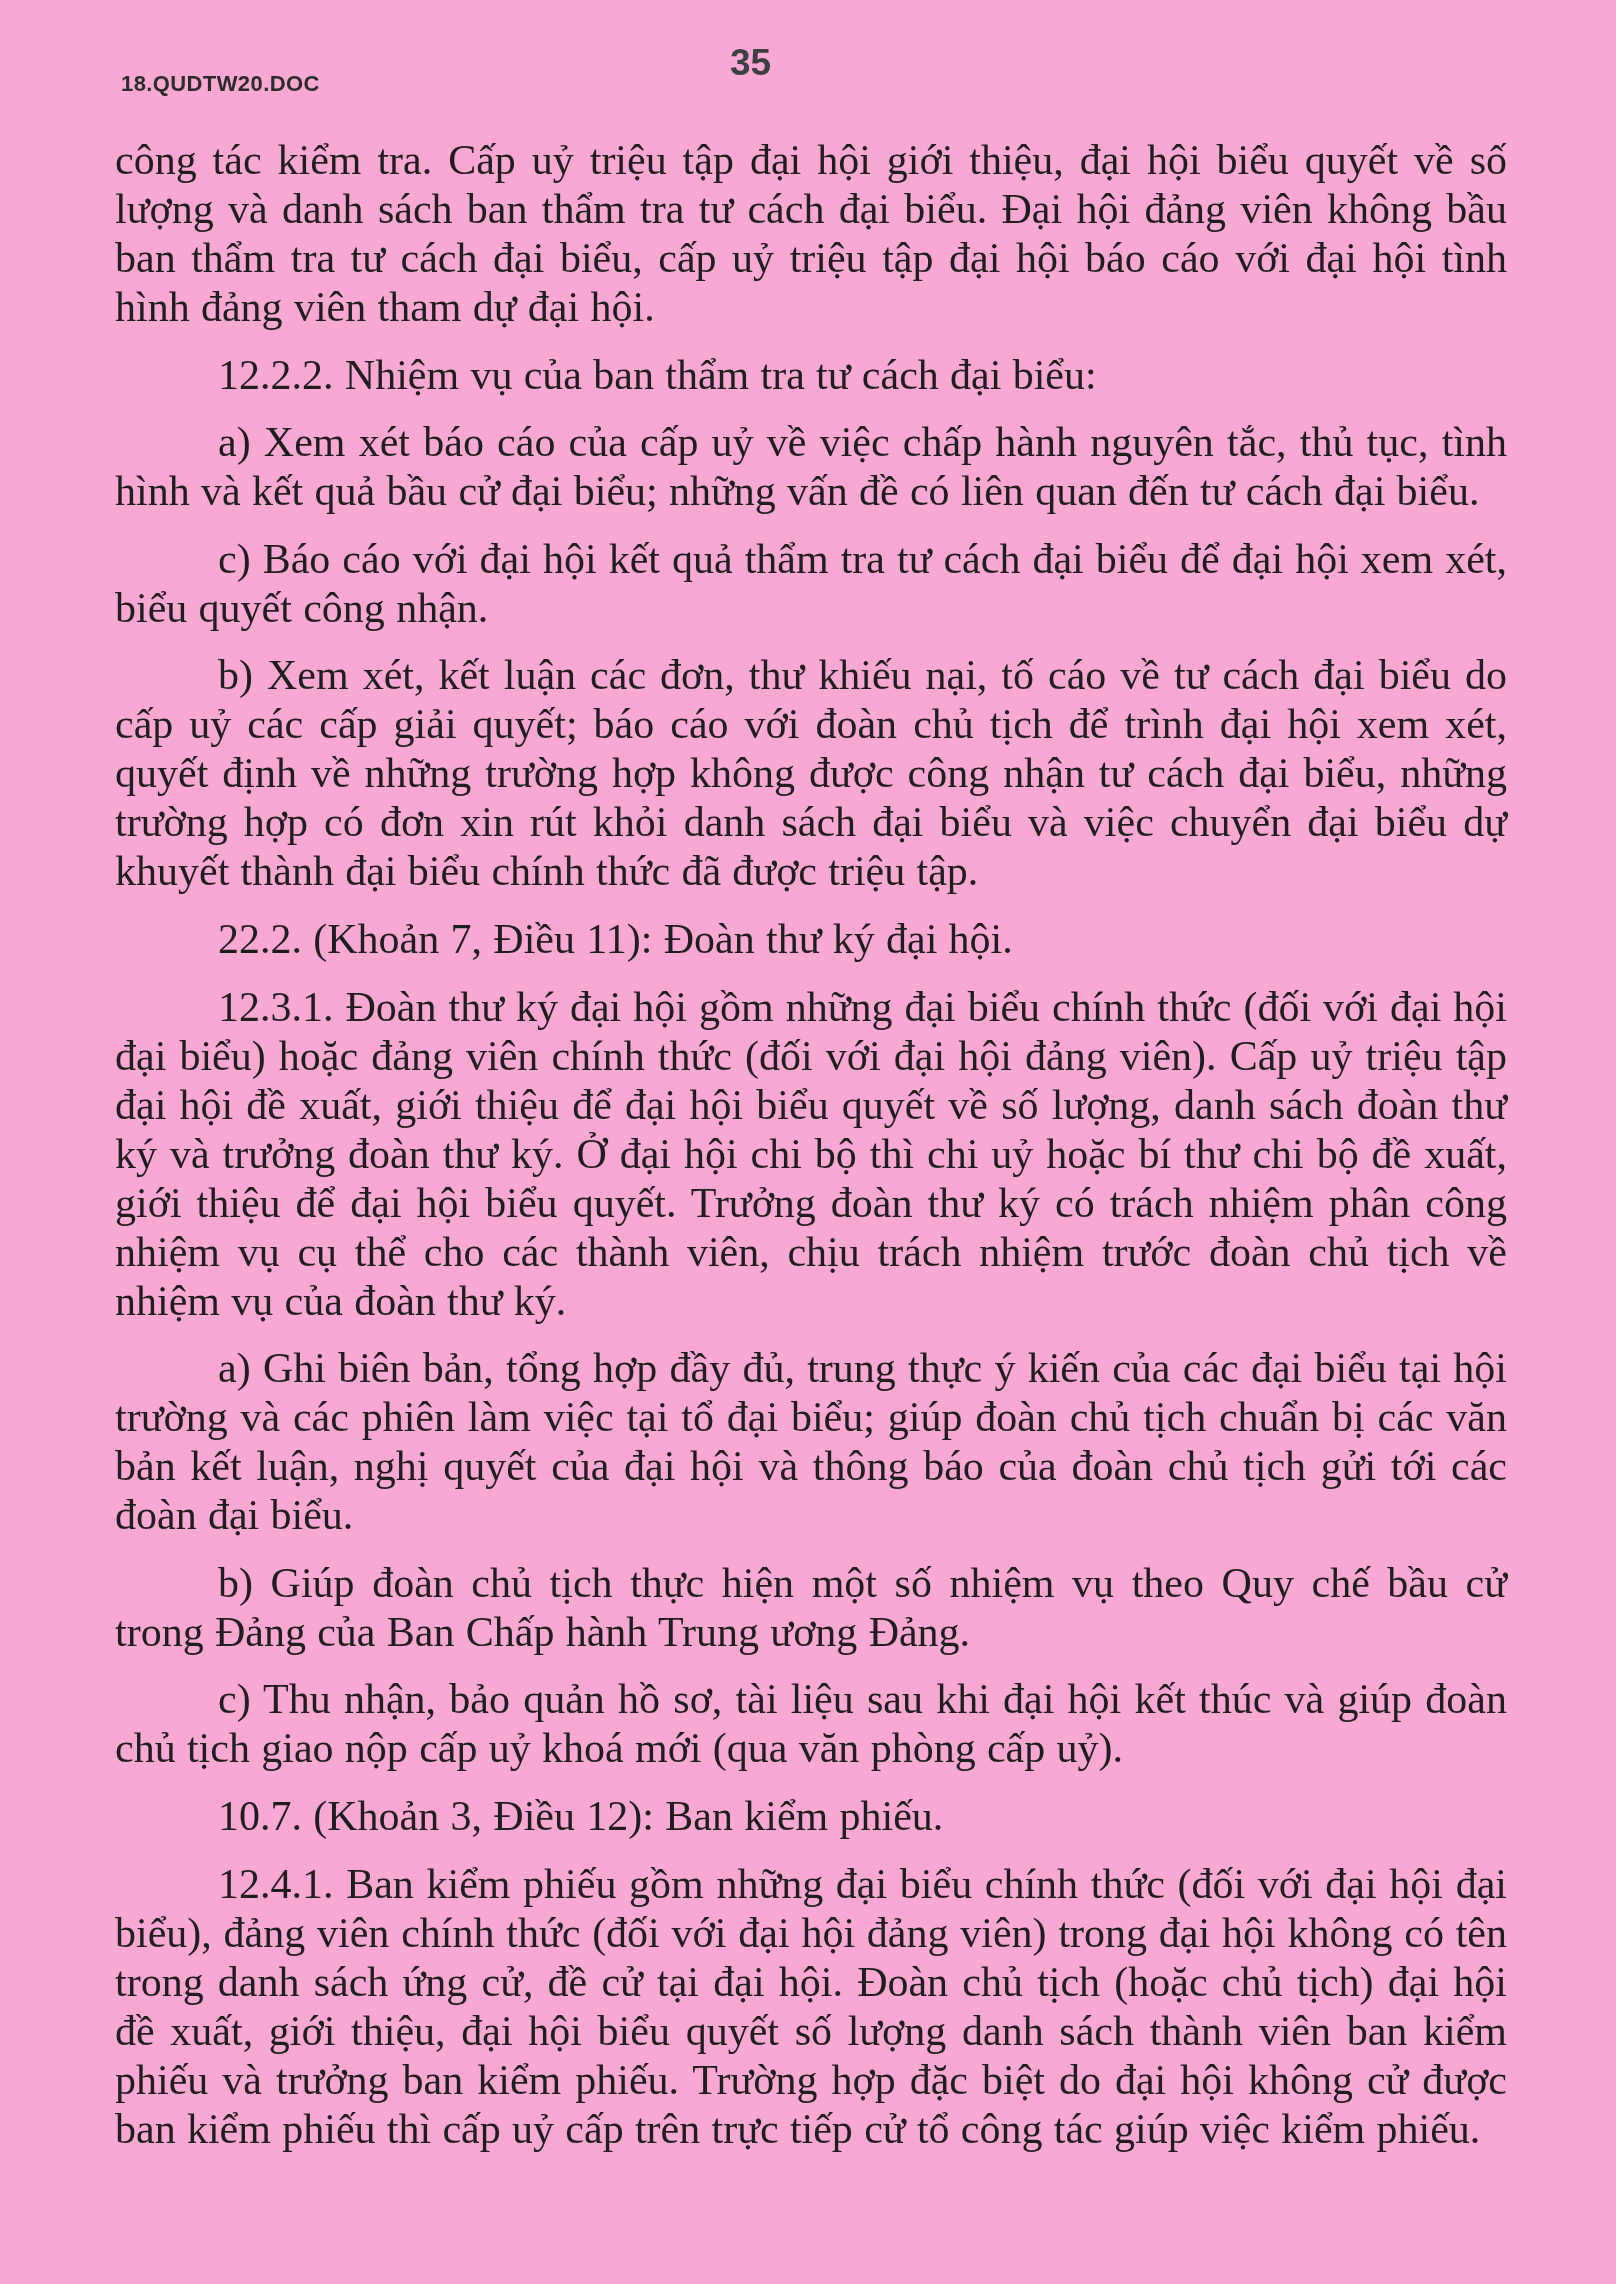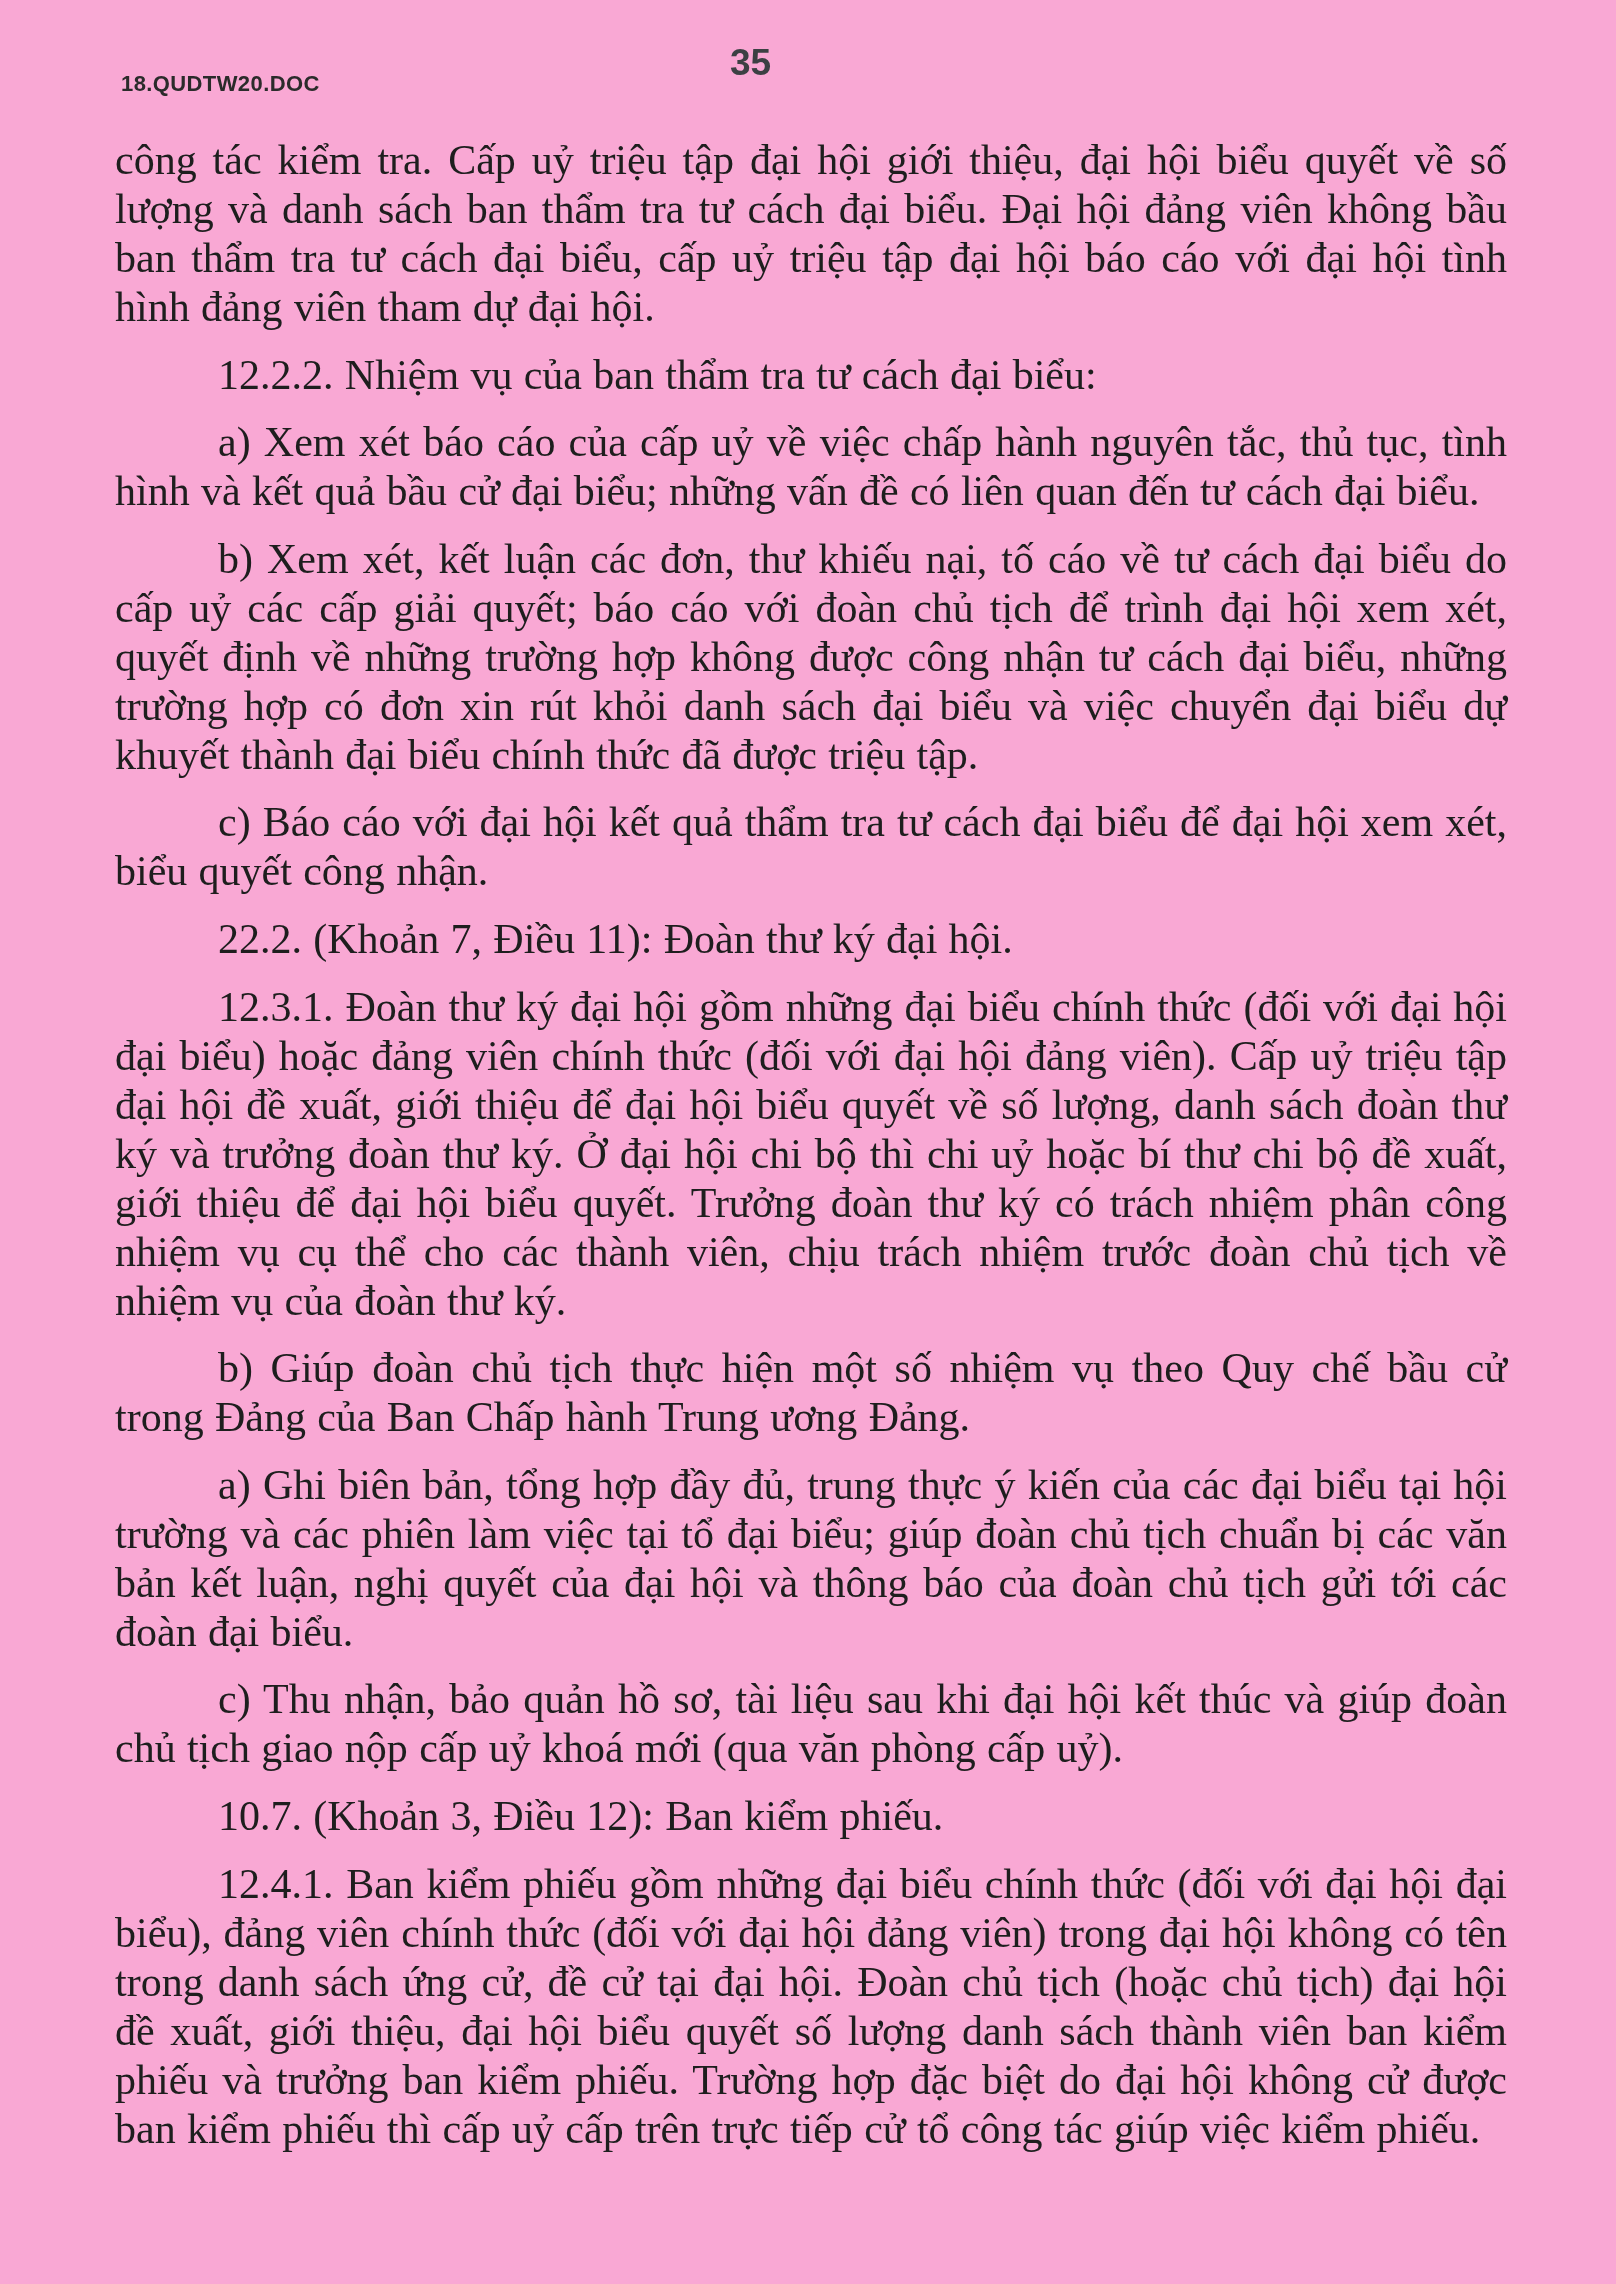--- a/index.html
+++ b/index.html
@@ -58,24 +58,24 @@
 </head>
 <body>
 
 <div class="page">
   <div class="doc-id">18.QUDTW20.DOC</div>
   <div class="page-number">35</div>
   <div class="body-text">
       <p class="para">công tác kiểm tra. Cấp uỷ triệu tập đại hội giới thiệu, đại hội biểu quyết về số lượng và danh sách ban thẩm tra tư cách đại biểu. Đại hội đảng viên không bầu ban thẩm tra tư cách đại biểu, cấp uỷ triệu tập đại hội báo cáo với đại hội tình hình đảng viên tham dự đại hội.</p>
       <p class="para indent">12.2.2. Nhiệm vụ của ban thẩm tra tư cách đại biểu:</p>
       <p class="para indent">a) Xem xét báo cáo của cấp uỷ về việc chấp hành nguyên tắc, thủ tục, tình hình và kết quả bầu cử đại biểu; những vấn đề có liên quan đến tư cách đại biểu.</p>
+      <p class="para indent">c) Báo cáo với đại hội kết quả thẩm tra tư cách đại biểu để đại hội xem xét, biểu quyết công nhận.</p>
       <p class="para indent">b) Xem xét, kết luận các đơn, thư khiếu nại, tố cáo về tư cách đại biểu do cấp uỷ các cấp giải quyết; báo cáo với đoàn chủ tịch để trình đại hội xem xét, quyết định về những trường hợp không được công nhận tư cách đại biểu, những trường hợp có đơn xin rút khỏi danh sách đại biểu và việc chuyển đại biểu dự khuyết thành đại biểu chính thức đã được triệu tập.</p>
-      <p class="para indent">c) Báo cáo với đại hội kết quả thẩm tra tư cách đại biểu để đại hội xem xét, biểu quyết công nhận.</p>
       <p class="para indent">22.2. (Khoản 7, Điều 11): Đoàn thư ký đại hội.</p>
       <p class="para indent">12.3.1. Đoàn thư ký đại hội gồm những đại biểu chính thức (đối với đại hội đại biểu) hoặc đảng viên chính thức (đối với đại hội đảng viên). Cấp uỷ triệu tập đại hội đề xuất, giới thiệu để đại hội biểu quyết về số lượng, danh sách đoàn thư ký và trưởng đoàn thư ký. Ở đại hội chi bộ thì chi uỷ hoặc bí thư chi bộ đề xuất, giới thiệu để đại hội biểu quyết. Trưởng đoàn thư ký có trách nhiệm phân công nhiệm vụ cụ thể cho các thành viên, chịu trách nhiệm trước đoàn chủ tịch về nhiệm vụ của đoàn thư ký.</p>
+      <p class="para indent">a) Ghi biên bản, tổng hợp đầy đủ, trung thực ý kiến của các đại biểu tại hội trường và các phiên làm việc tại tổ đại biểu; giúp đoàn chủ tịch chuẩn bị các văn bản kết luận, nghị quyết của đại hội và thông báo của đoàn chủ tịch gửi tới các đoàn đại biểu.</p>
       <p class="para indent">b) Giúp đoàn chủ tịch thực hiện một số nhiệm vụ theo Quy chế bầu cử trong Đảng của Ban Chấp hành Trung ương Đảng.</p>
-      <p class="para indent">a) Ghi biên bản, tổng hợp đầy đủ, trung thực ý kiến của các đại biểu tại hội trường và các phiên làm việc tại tổ đại biểu; giúp đoàn chủ tịch chuẩn bị các văn bản kết luận, nghị quyết của đại hội và thông báo của đoàn chủ tịch gửi tới các đoàn đại biểu.</p>
       <p class="para indent">c) Thu nhận, bảo quản hồ sơ, tài liệu sau khi đại hội kết thúc và giúp đoàn chủ tịch giao nộp cấp uỷ khoá mới (qua văn phòng cấp uỷ).</p>
       <p class="para indent">10.7. (Khoản 3, Điều 12): Ban kiểm phiếu.</p>
       <p class="para indent">12.4.1. Ban kiểm phiếu gồm những đại biểu chính thức (đối với đại hội đại biểu), đảng viên chính thức (đối với đại hội đảng viên) trong đại hội không có tên trong danh sách ứng cử, đề cử tại đại hội. Đoàn chủ tịch (hoặc chủ tịch) đại hội đề xuất, giới thiệu, đại hội biểu quyết số lượng danh sách thành viên ban kiểm phiếu và trưởng ban kiểm phiếu. Trường hợp đặc biệt do đại hội không cử được ban kiểm phiếu thì cấp uỷ cấp trên trực tiếp cử tổ công tác giúp việc kiểm phiếu.</p>
     </div>
 </div>
 
 
 </body></html>

